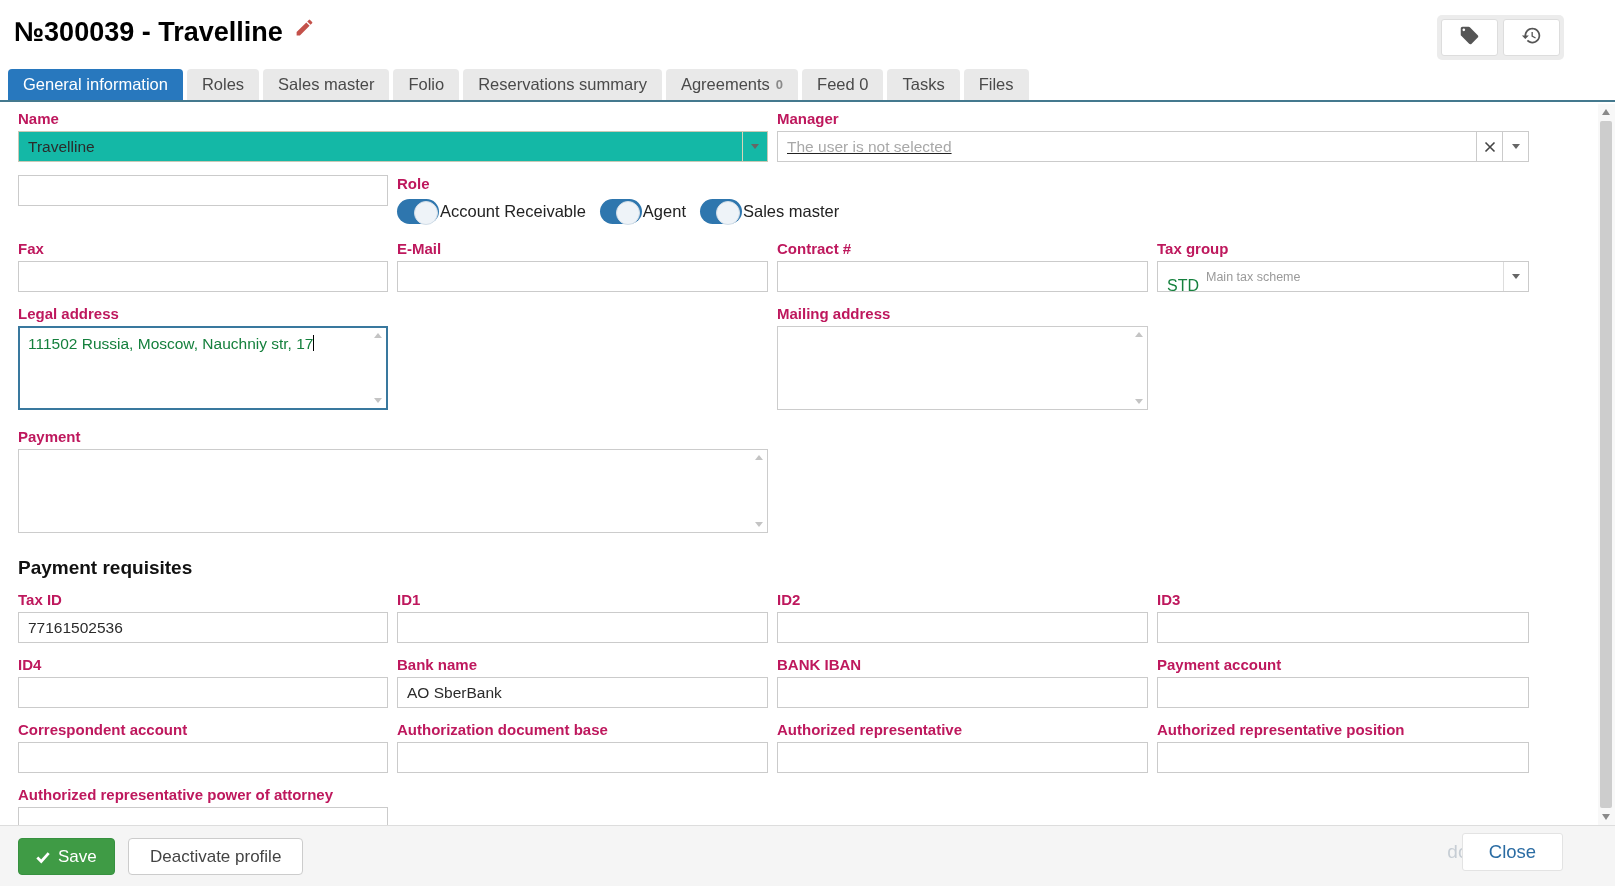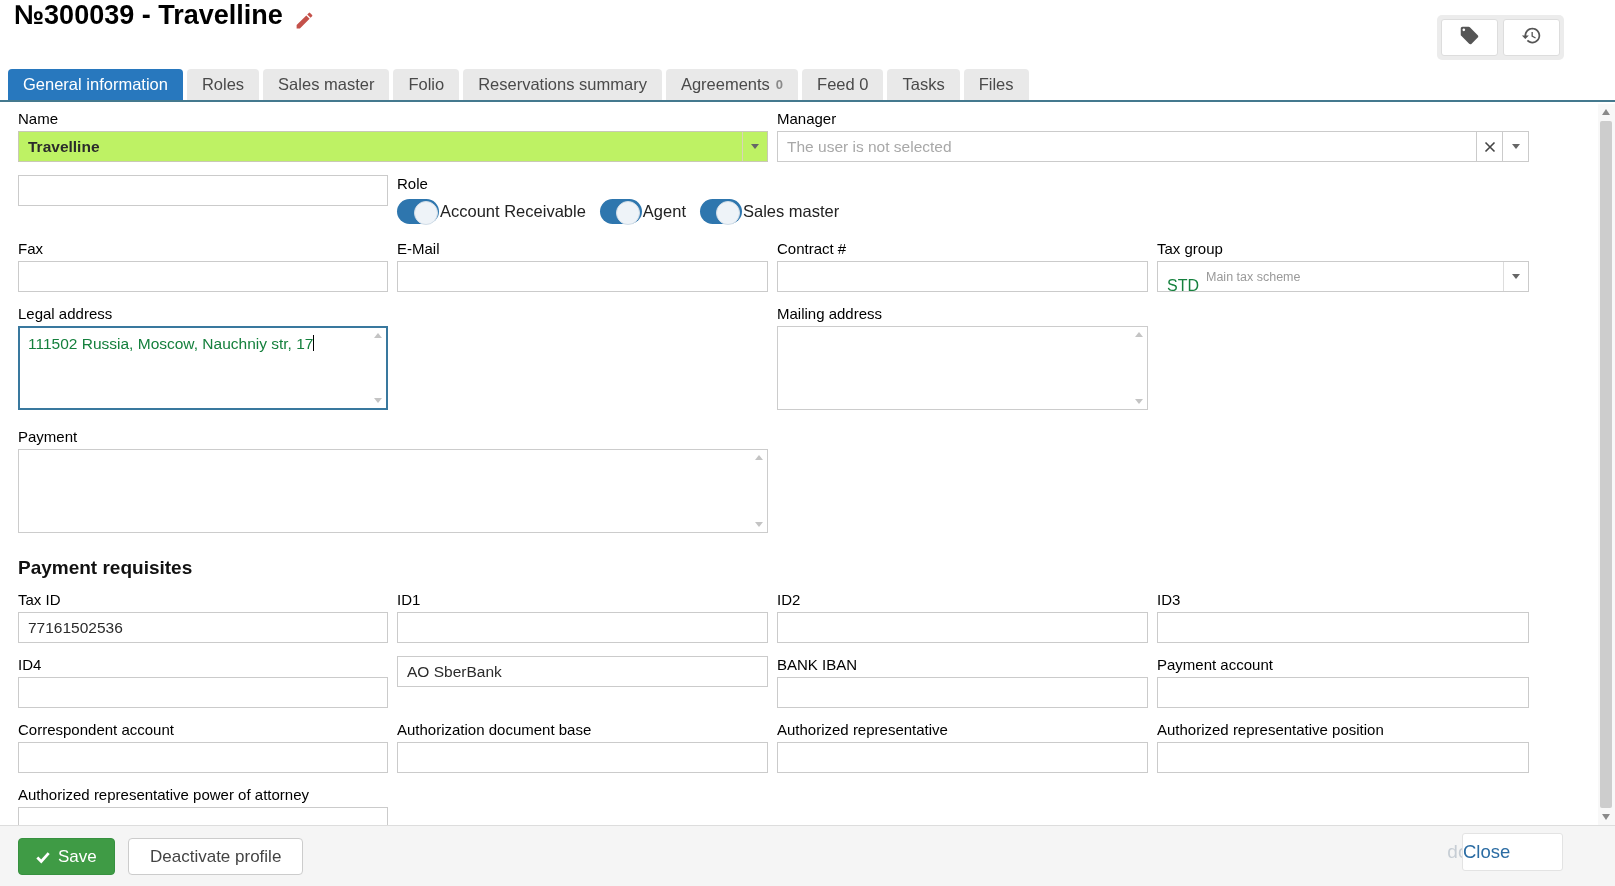--- a/index.html
+++ b/index.html
@@ -7,23 +7,23 @@
   body {
     position: relative;
     overflow: hidden;
     background: #fff;
     font-family: "Liberation Sans", sans-serif;
     color: #222;
   }
 
   
   .page-title {
-    position: absolute; top: 0; left: 14px;
+    position: absolute; top: 17px; left: 14px;
     font-size: 27px; font-weight: 700; color: #000;
-    display: flex; align-items: flex-end; gap: 11px;
+    display: flex; align-items: flex-start; gap: 11px;
   }
   .edit-pencil { display:inline-flex; cursor:pointer; }
   .toolbar {
     position: absolute; top: 15px; right: 51px;
     background: #ececec; border-radius: 5px; padding: 4px;
     display: flex; gap: 5px;
   }
   .tool-btn {
     width: 57px; height: 37px; background: #fff;
     border: 1px solid #ddd; border-radius: 3px;
@@ -55,38 +55,38 @@
     display: grid;
     grid-template-columns: 370px 371px 371px 372px;
     column-gap: 9px;
     padding-left: 18px;
     margin-bottom: 13px;
   }
   .c1 { grid-column: 1; } .c2 { grid-column: 2; } .c3 { grid-column: 3; } .c4 { grid-column: 4; }
   .c12 { grid-column: 1 / 3; } .c23 { grid-column: 2 / 4; } .c34 { grid-column: 3 / 5; }
 
   .f-label {
-    display: block; font-size: 15px; color: #000000;
-    margin-bottom: 4px; white-space: nowrap;
+    display: block; font-size: 15px; color: #be185d;
+    margin-bottom: 4px; white-space: nowrap; font-weight: bold;
   }
   .t-input {
     width: 100%; height: 31px;
     border: 1px solid #cbcbcb; background: #fff;
     padding: 0 9px; font-size: 15.5px; color: #2b2b2b;
     font-family: "Liberation Sans", sans-serif;
     outline: none; border-radius: 0;
   }
   
   .box { display: flex; align-items: stretch; height: 31px; border: 1px solid #cbcbcb; background: #fff; }
   .box .val { flex: 1; display: flex; align-items: center; padding: 0 9px; font-size: 15.5px; color: #2b2b2b; overflow: hidden; white-space: nowrap; }
-  .box.yellow { background: #bef264; border-color: #c9c9b6; font-weight: bold; }
+  .box.yellow { background: #14b8a6; border-color: #c9c9b6; }
   .dd-seg { width: 25px; border-left: 1px solid #ddd; display: flex; align-items: center; justify-content: center; cursor: pointer; }
   .caret-down { width: 0; height: 0; border-left: 4px solid transparent; border-right: 4px solid transparent; border-top: 5px solid #666; }
 
-  .combo { display: flex; align-items: stretch; }
+  .combo { display: flex; align-items: stretch; text-decoration: underline; }
   .combo .t-input { flex: 1; }
   .combo .side-btn {
     width: 27px; height: 31px; margin-left: -1px;
     border: 1px solid #cbcbcb; background: #fff;
     display: flex; align-items: center; justify-content: center; cursor: pointer;
   }
   .t-input::placeholder { color: #a8a8a8; }
 
   
   .toggles { display: flex; align-items: center; height: 31px; }
@@ -141,21 +141,21 @@
   }
   .btn-deactivate {
     position: absolute; left: 128px; top: 12px; height: 37px; padding: 0 21px;
     background: #fff; border: 1px solid #ccc; color: #444;
     display: flex; align-items: center;
   }
   .btn-close {
     position: absolute; right: 52px; top: 7px; height: 38px; width: 101px;
     background: #fff; border: 1px solid #e3e3e3; border-radius: 3px;
     color: #2b6ca3; font-size: 18.5px; z-index: 2;
-    display: flex; align-items: center; justify-content: flex-start;
+    display: flex; align-items: center; justify-content: center;
   }
   .watermark {
     position: absolute; right: 118px; top: 15px; z-index: 1;
     color: #c6cdd4; font-size: 19px;
   }
 
   
   .v-scrollbar {
     position: absolute; top: 104px; bottom: 61px; right: 0; width: 17px;
     background: #f8f8f8;
@@ -354,20 +354,21 @@
       <input class="t-input" value="" style="">
     </div>
   </div>
 
   <div class="row">
     <div class="c1">
       <span class="f-label">ID4</span>
       <input class="t-input" value="" style="">
     </div>
     <div class="c2">
+      <span class="f-label">Bank name</span>
       <input class="t-input" value="AO SberBank" style="">
     </div>
     <div class="c3">
       <span class="f-label">BANK IBAN</span>
       <input class="t-input" value="" style="">
     </div>
     <div class="c4">
       <span class="f-label">Payment account</span>
       <input class="t-input" value="" style="">
     </div>

